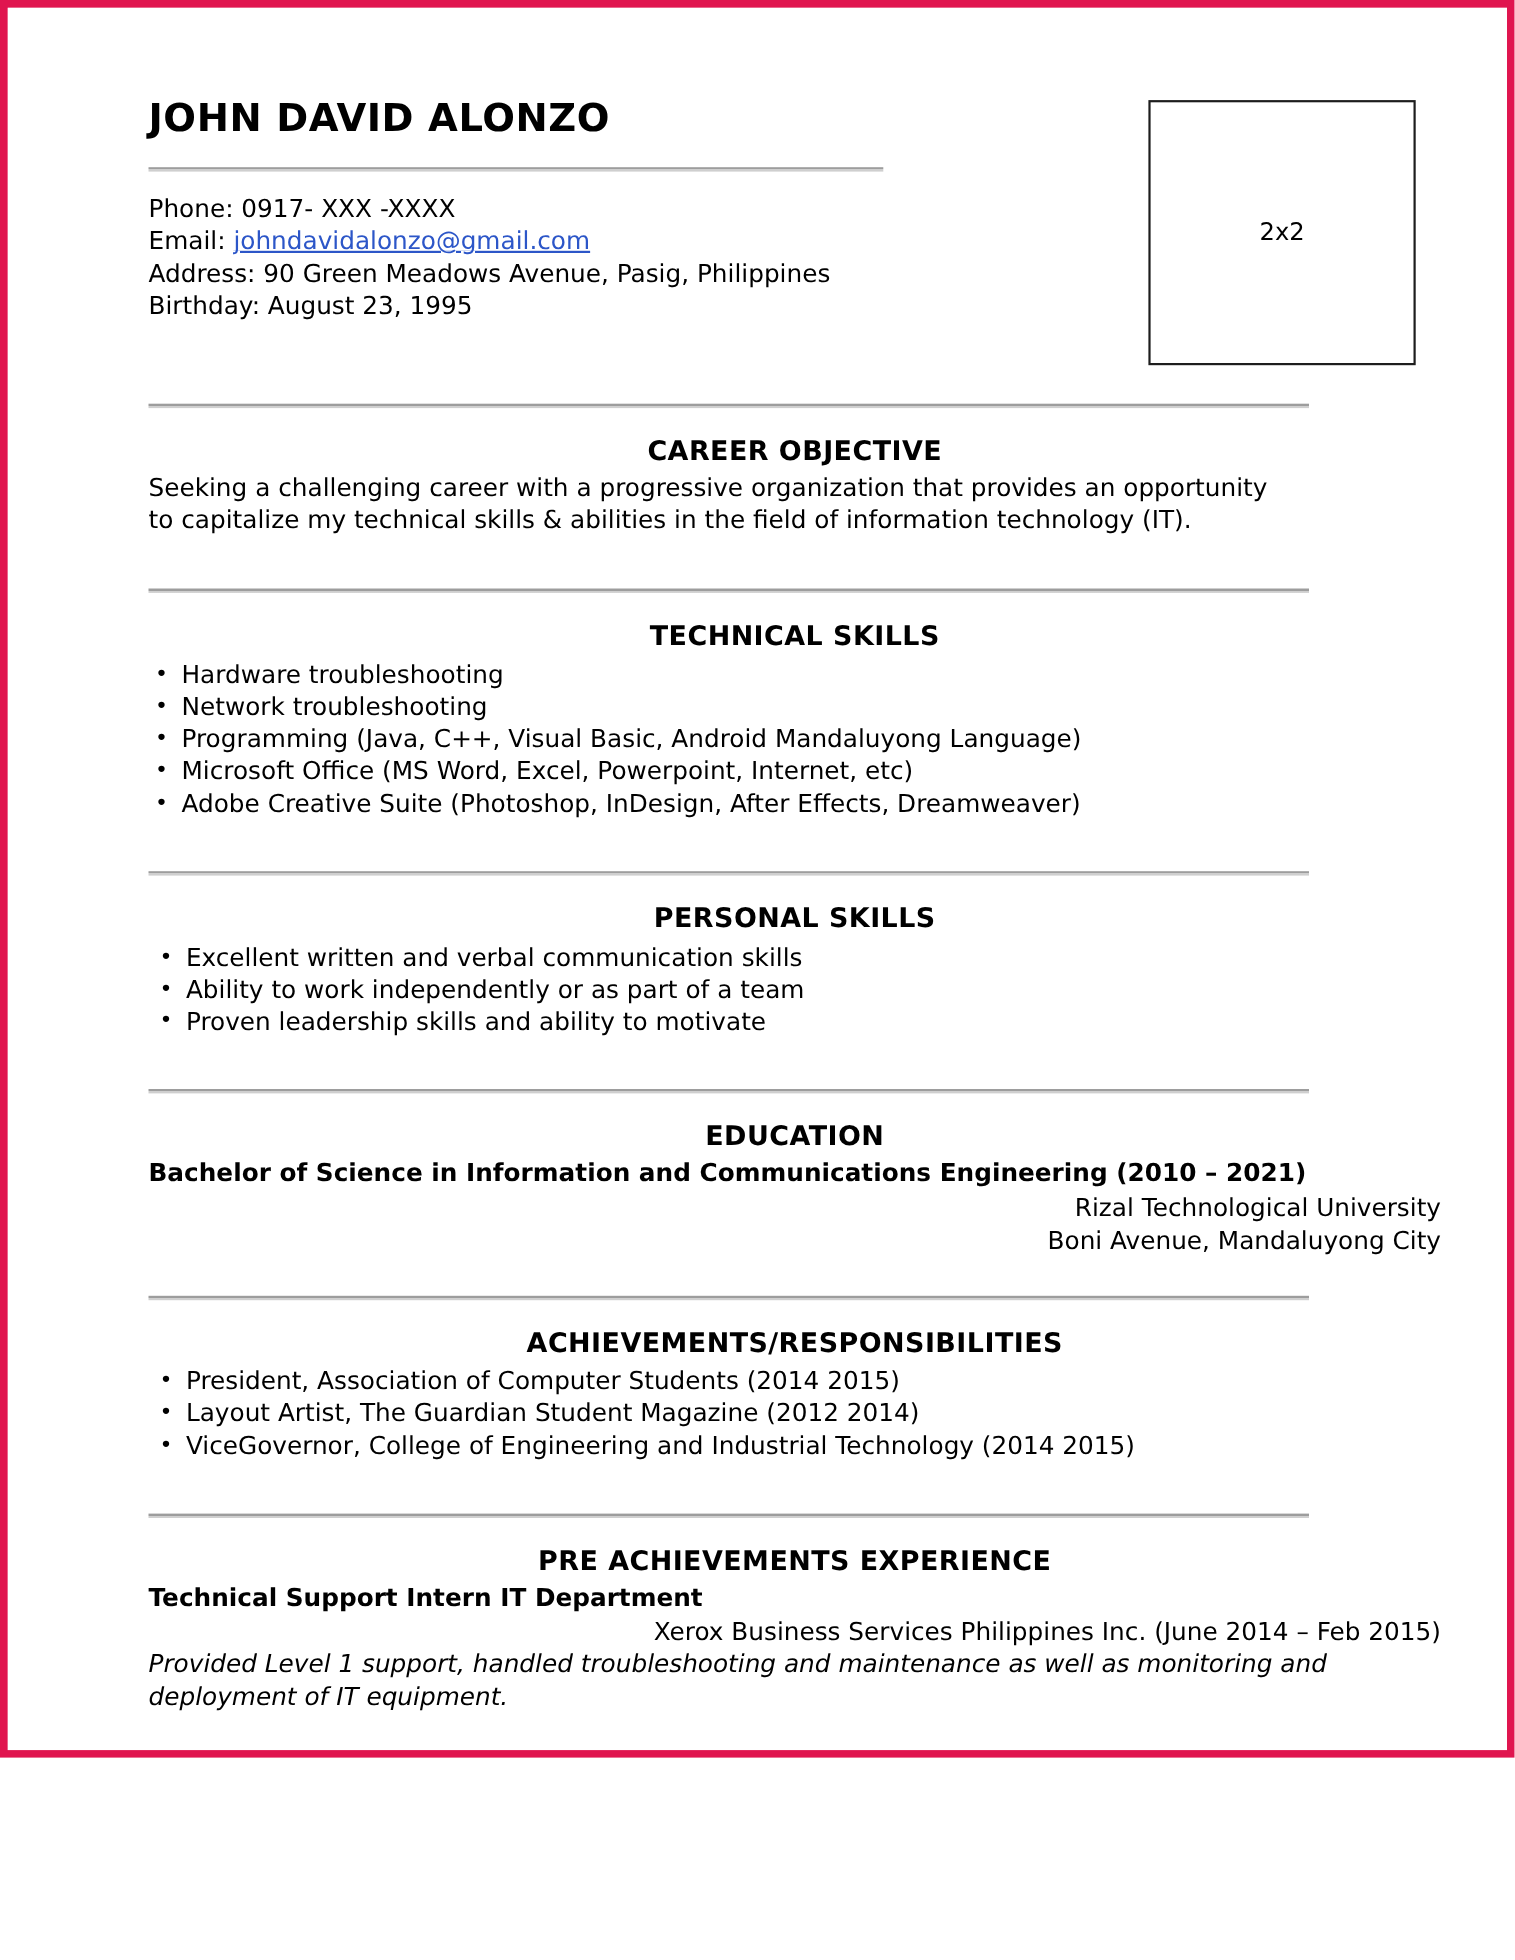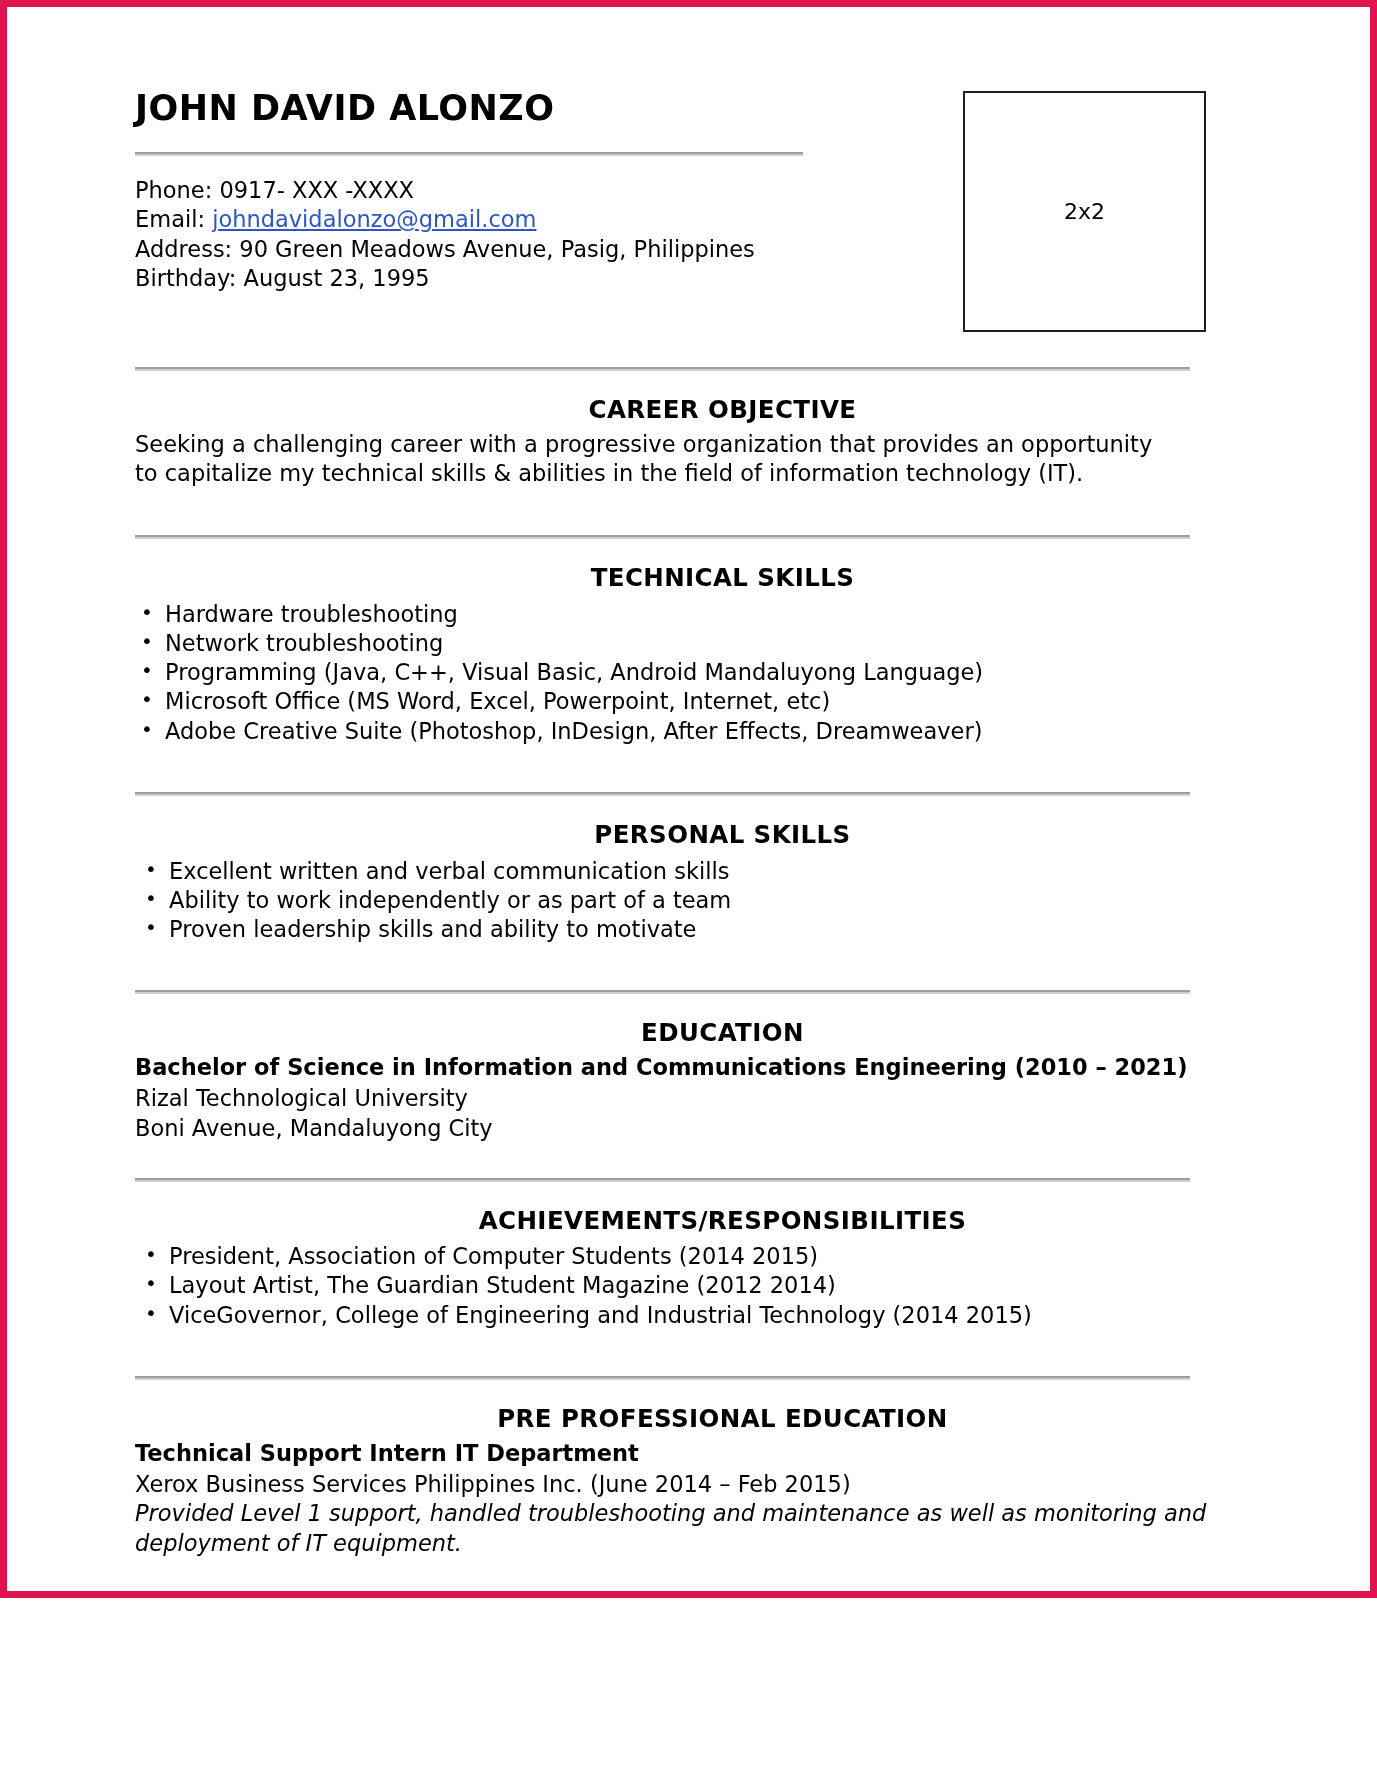--- a/index.html
+++ b/index.html
@@ -56,21 +56,21 @@
     line-height: 1.30;
     color: #000;
   }
   .contact div { white-space: nowrap; }
   .email-link {
     color: #2c56c8;
     text-decoration: underline;
   }
   .photo-box {
     position: absolute;
-    left: 828px;
+    left: 909px;
     top: 0px;
     width: 243px;
     height: 241px;
     border: 2px solid #1d1d1d;
     background: #fff;
     display: flex;
     align-items: center;
     justify-content: center;
     font-size: 22px;
     color: #000;
@@ -130,20 +130,21 @@
     line-height: 1.30;
     white-space: nowrap;
     margin: 0;
   }
   .plain-line {
     font-size: 22.5px;
     color: #000;
     line-height: 1.32;
     white-space: nowrap;
     margin: 0;
+    text-align: right;
   }
   .italic-line {
     font-size: 22.5px;
     font-style: italic;
     color: #000;
     line-height: 1.32;
     margin: 0;
     white-space: nowrap;
   }
   .tight { margin-top: 2px; }
@@ -230,21 +231,21 @@
         <li>President, Association of Computer Students  (2014  2015)</li>
         <li>Layout Artist, The Guardian Student Magazine (2012  2014)</li>
         <li>ViceGovernor, College of Engineering and Industrial Technology (2014  2015)</li>
       </ul>
     </div>
 
     <div class="sec-gap"></div>
 
     <hr class="rule section-rule">
     <div class="section">
-      <div class="section-title">PRE PROFESSIONAL EDUCATION</div>
+      <div class="section-title">PRE ACHIEVEMENTS EXPERIENCE</div>
       <div class="bold-line">Technical Support Intern  IT Department</div>
       <div class="plain-line tight">Xerox Business Services Philippines Inc. (June 2014 – Feb 2015)</div>
       <div class="italic-line">Provided Level 1 support, handled troubleshooting and maintenance as well as monitoring and</div>
       <div class="italic-line">deployment of IT equipment.</div>
     </div>
 
     <div class="sec-gap-sm"></div>
 
     <hr class="rule section-rule">
     <div class="section">

